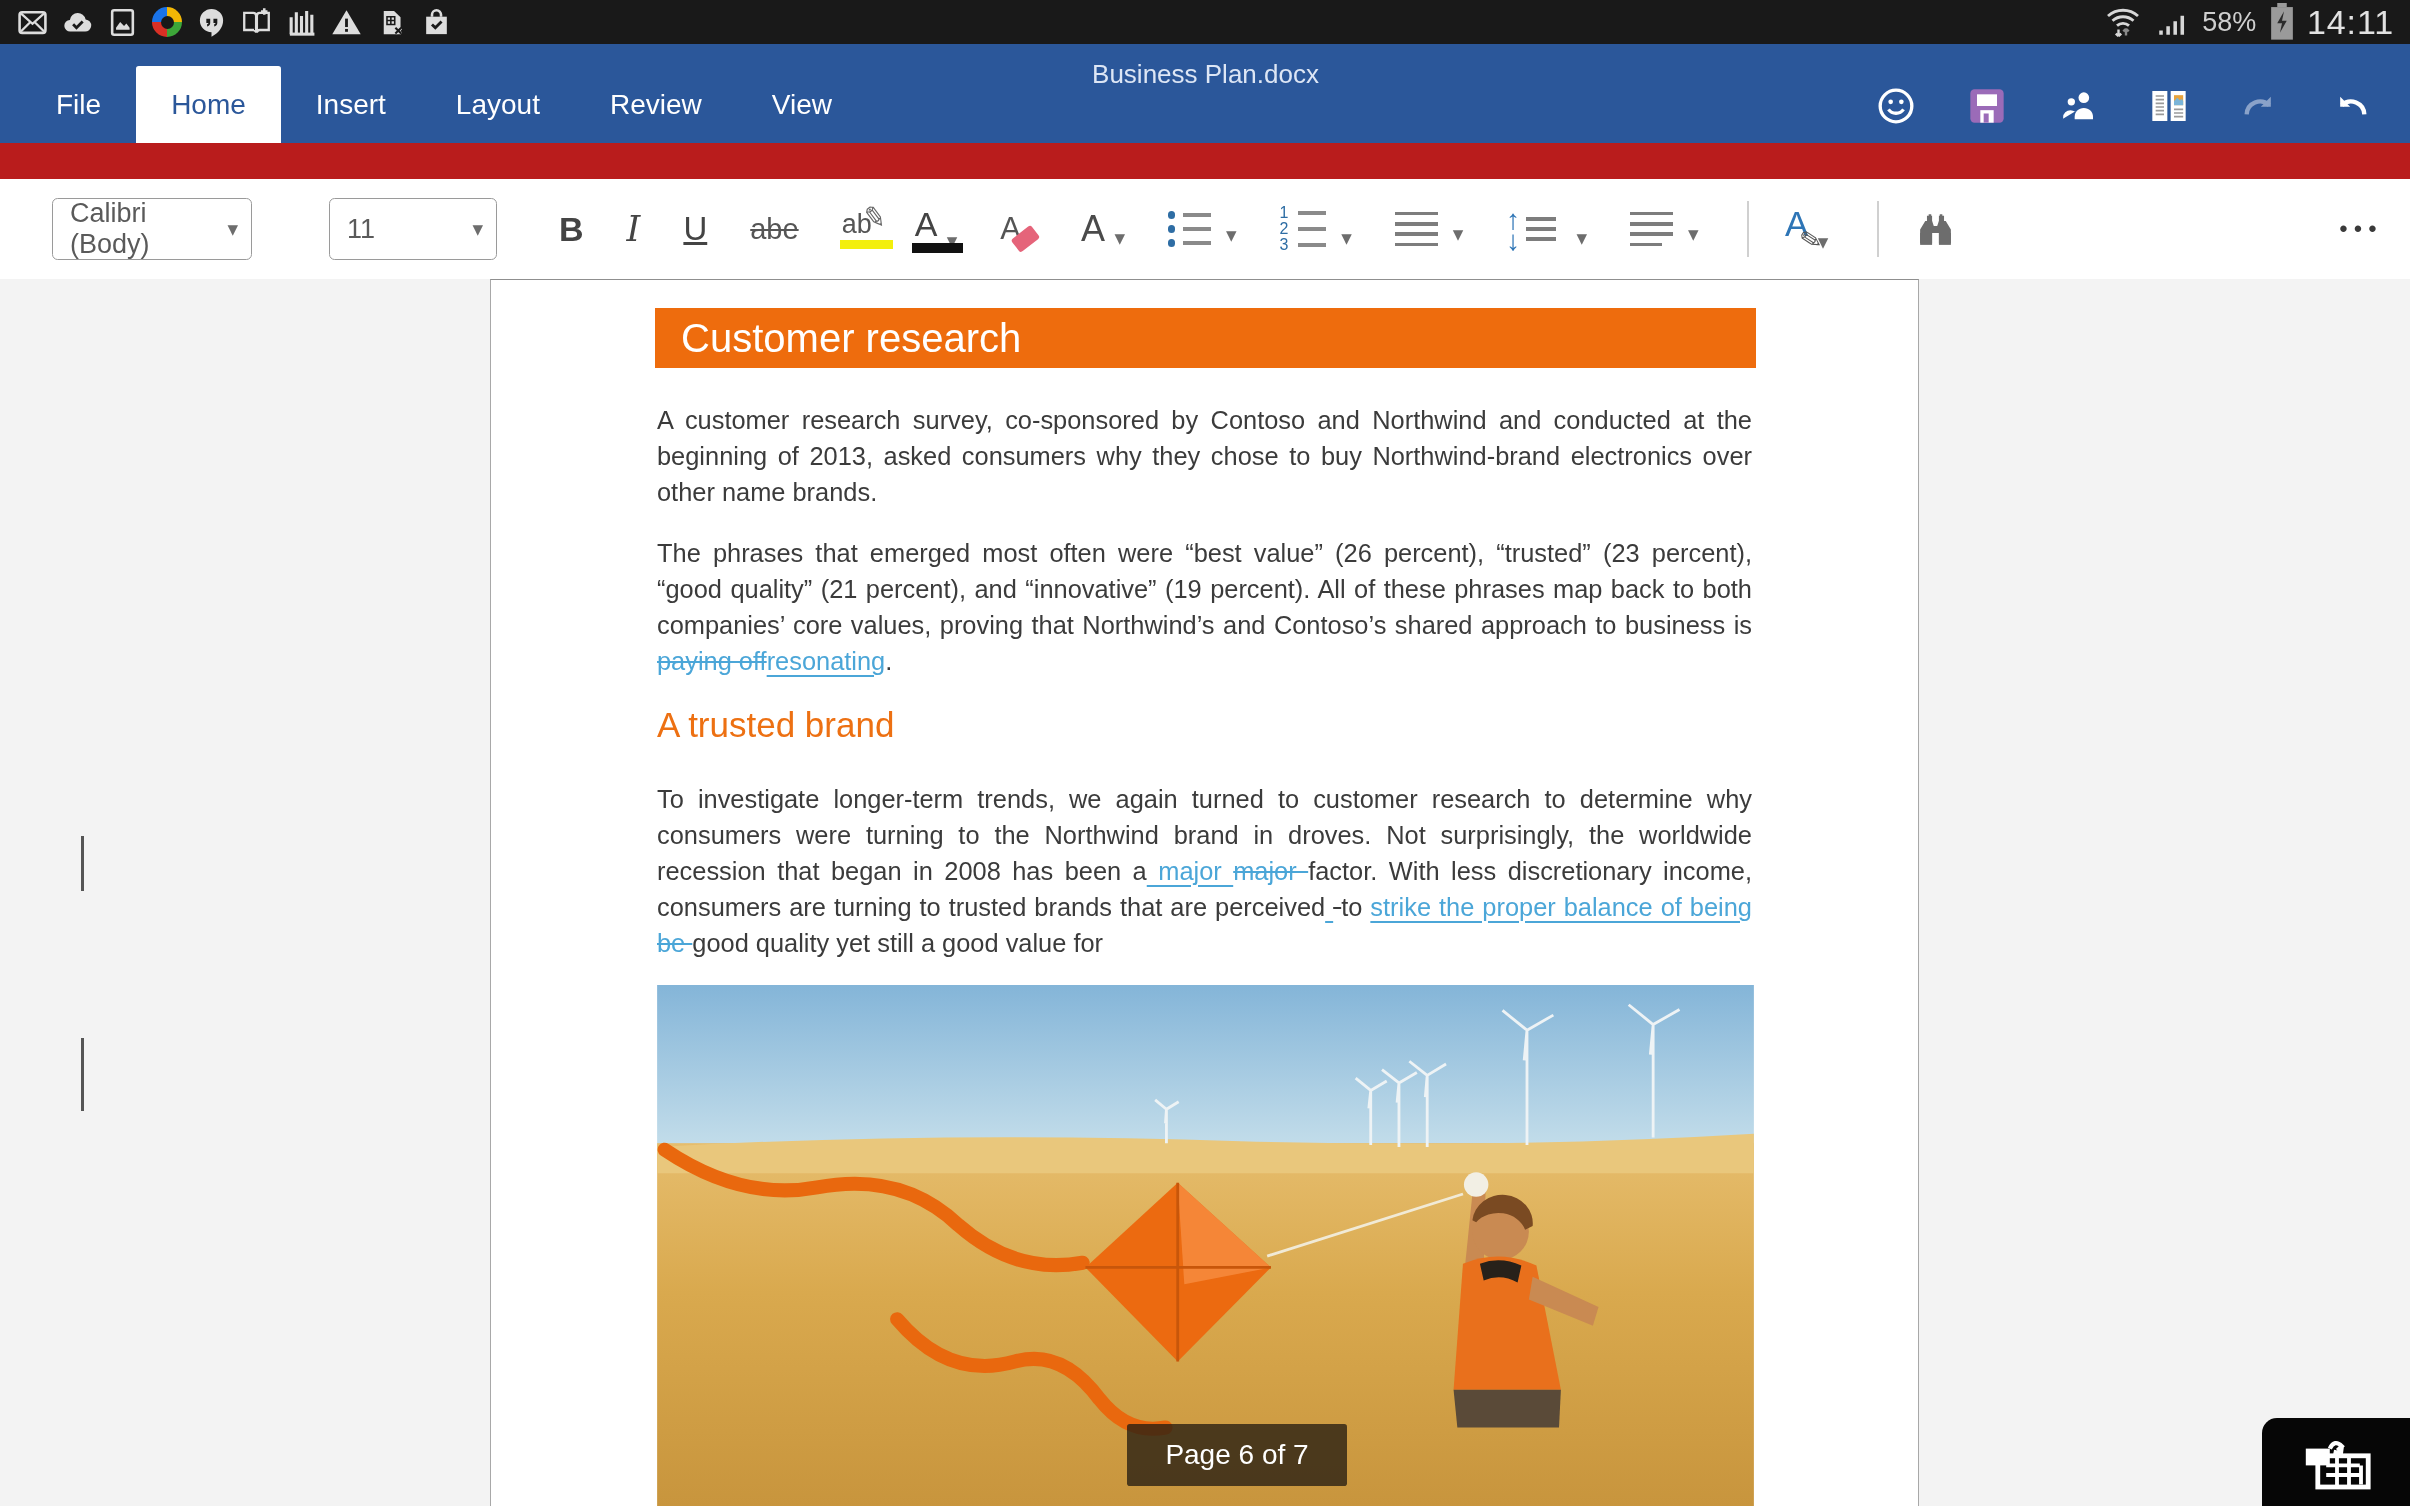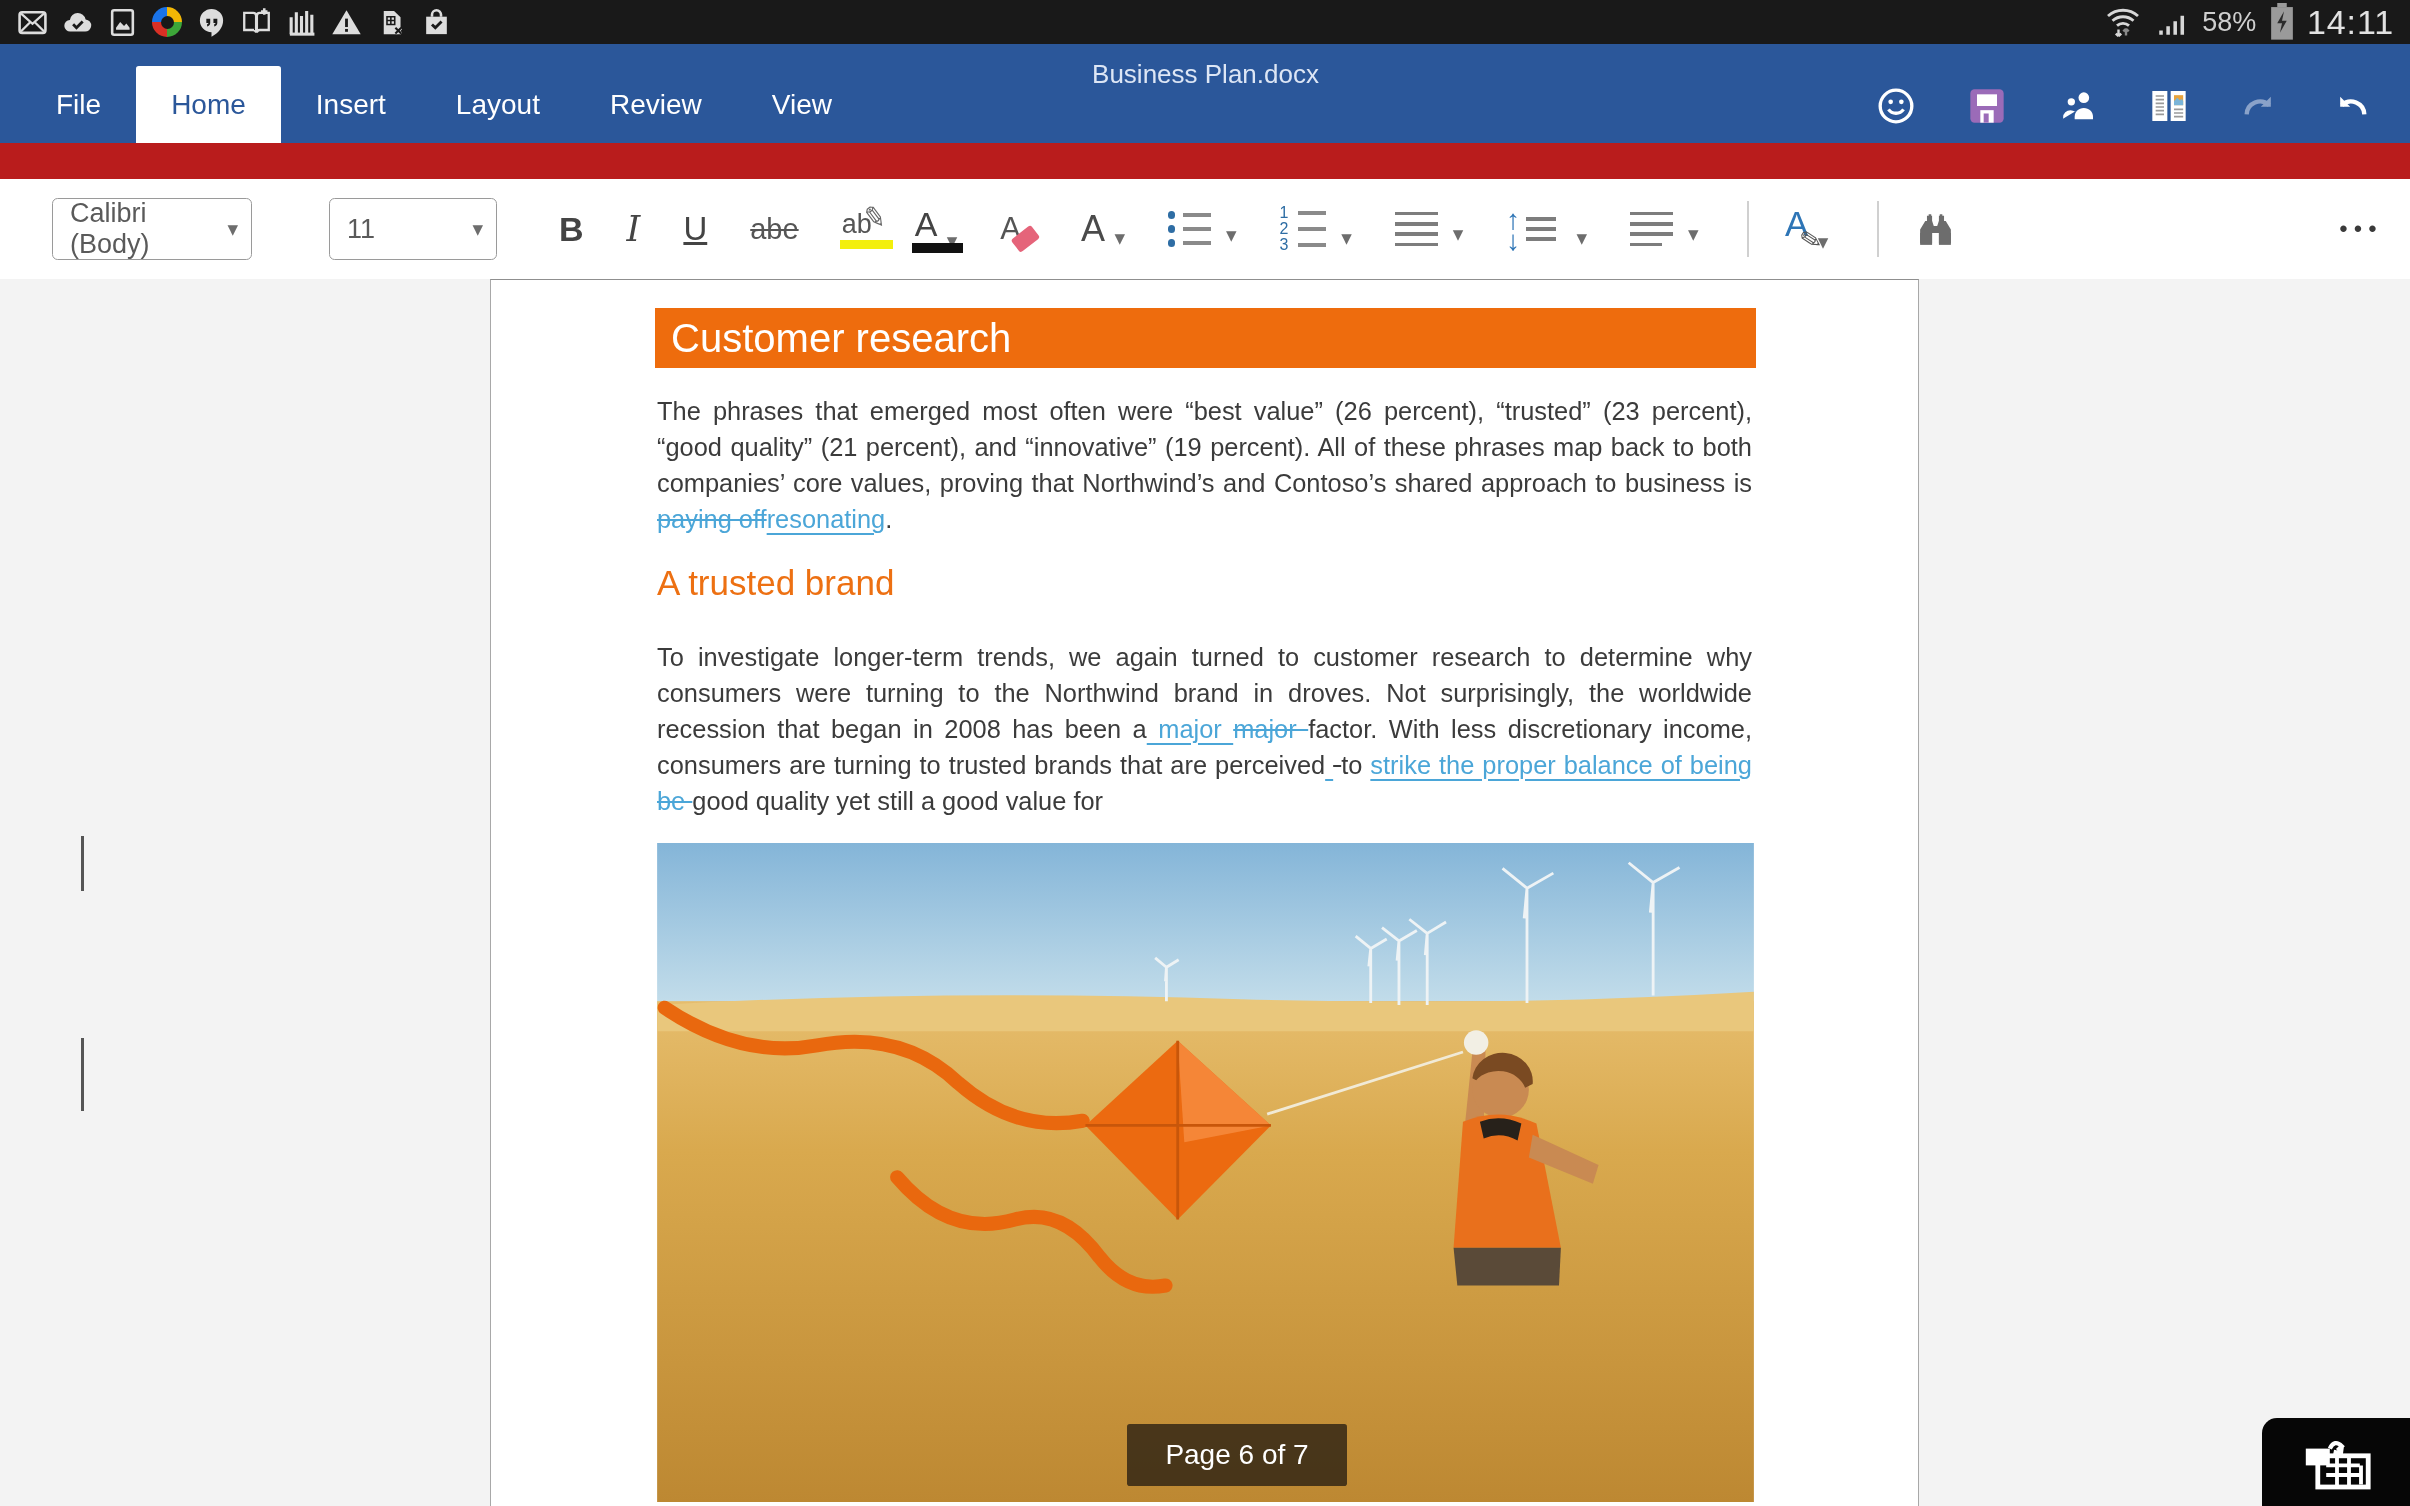--- a/index.html
+++ b/index.html
@@ -73,21 +73,21 @@
   .ellipsis { margin-left:auto; color:#3a3a3a; font-size:22.6px; letter-spacing:6.6px; font-weight:bold; }
 
   
   .content { position:absolute; top:279px; left:0; right:0; bottom:0; background:#f3f3f3; }
   .page { position:absolute; left:490px; top:0; width:1429px; height:1234px; background:#fff;
           border-left:1.9px solid #a8a8a8; border-right:1.9px solid #a8a8a8; border-top:1.9px solid #8f8f8f; }
   .doc-body { padding:0 166px; }
   .doc-body p { font-size:25.4px; line-height:36px; color:#3b3b3b; text-align:justify; }
   .p1 { padding-top:162px; }
   .banner { margin-top:28px; height:60px; background:#ee6c0d; display:flex; align-items:center;
-            padding-left:16px; color:#fff; font-size:40px; font-weight:400; margin-left:-1.9px; margin-right:-3.8px; }
+            padding-left:26px; color:#fff; font-size:40px; font-weight:400; margin-left:-1.9px; margin-right:-3.8px; }
   .p2 { margin-top:34px; }
   .p3 { margin-top:24.5px; }
   .h2-orange { margin-top:26px; color:#ed7012; font-size:35px; font-weight:400; }
   .p4 { margin-top:36px; }
   .ins { color:#4ba6d8; text-decoration:underline; text-decoration-thickness:1.9px; text-underline-offset:4.7px; }
   .del { color:#4ba6d8; text-decoration:line-through; text-decoration-thickness:1.9px; }
   .del-dark { color:#3b3b3b; text-decoration:line-through; text-decoration-thickness:1.9px; }
   .change-bar { position:absolute; width:2.8px; background:#555; }
   .cb1 { left:81px; top:557px; height:55px; }
   .cb2 { left:81px; top:759px; height:73px; }
@@ -346,20 +346,21 @@
           <rect x="14" y="14" width="7" height="7" fill="#6d6d6d"></rect>
         </svg>
     </div>
     <div class="ellipsis">•••</div>
   </div>
 
   <div class="content">
     <div class="page">
       <div class="doc-body">
         <div class="banner">Customer research</div>
+        <p class="p2">A customer research survey, co-sponsored by Contoso and Northwind and conducted at the beginning of 2013, asked consumers why they chose to buy Northwind-brand electronics over other name brands.</p>
         <p class="p3"><span>The phrases that emerged most often were “best value” (26 percent), “trusted” (23 percent), “good quality” (21 percent), and “innovative” (19 percent). All of these phrases map back to both companies’ core values, proving that Northwind’s and Contoso’s shared approach to business is </span><span class="del">paying off</span><span class="ins">resonating</span><span>.</span></p>
         <div class="h2-orange">A trusted brand</div>
         <p class="p4"><span>To investigate longer-term trends, we again turned to customer research to determine why consumers were turning to the Northwind brand in droves. Not surprisingly, the worldwide recession that began in 2008 has been a</span><span class="ins"> major </span><span class="del">major </span><span>factor. With less discretionary income, consumers are turning to trusted brands that are perceived</span><span class="ins">&nbsp;</span><span class="del-dark">&nbsp;</span><span>to </span><span class="ins">strike the proper balance of being </span><span class="del">be </span><span>good quality yet still a good value for</span></p>
         <div class="photo-wrap">
           <svg viewBox="0 0 1165 700" width="1097" height="659">
             <defs>
               <linearGradient id="sky" x1="0" y1="0" x2="0" y2="1">
                   <stop offset="0" stop-color="#84b5d8"></stop>
                   <stop offset="1" stop-color="#c6dfeb"></stop>
                 </linearGradient>

